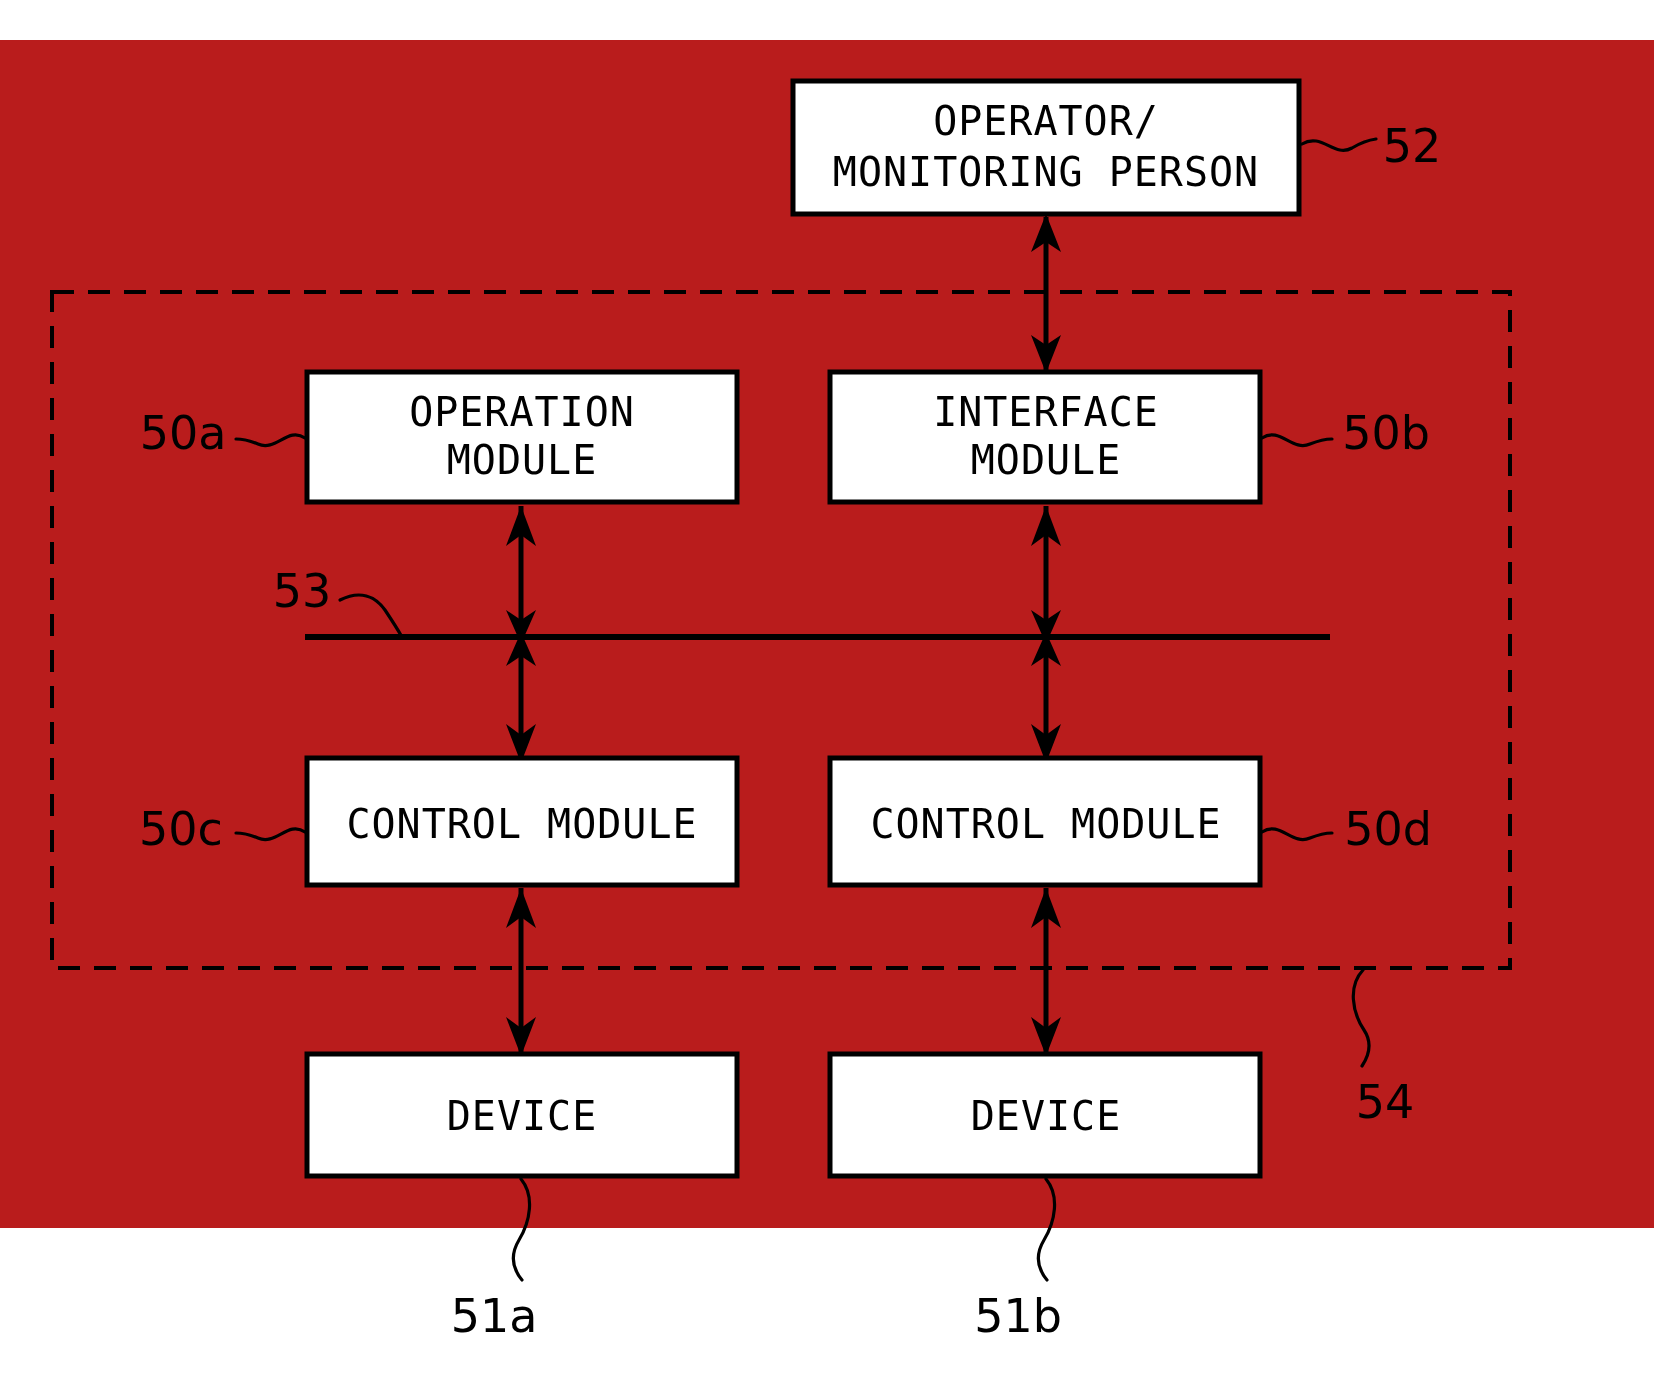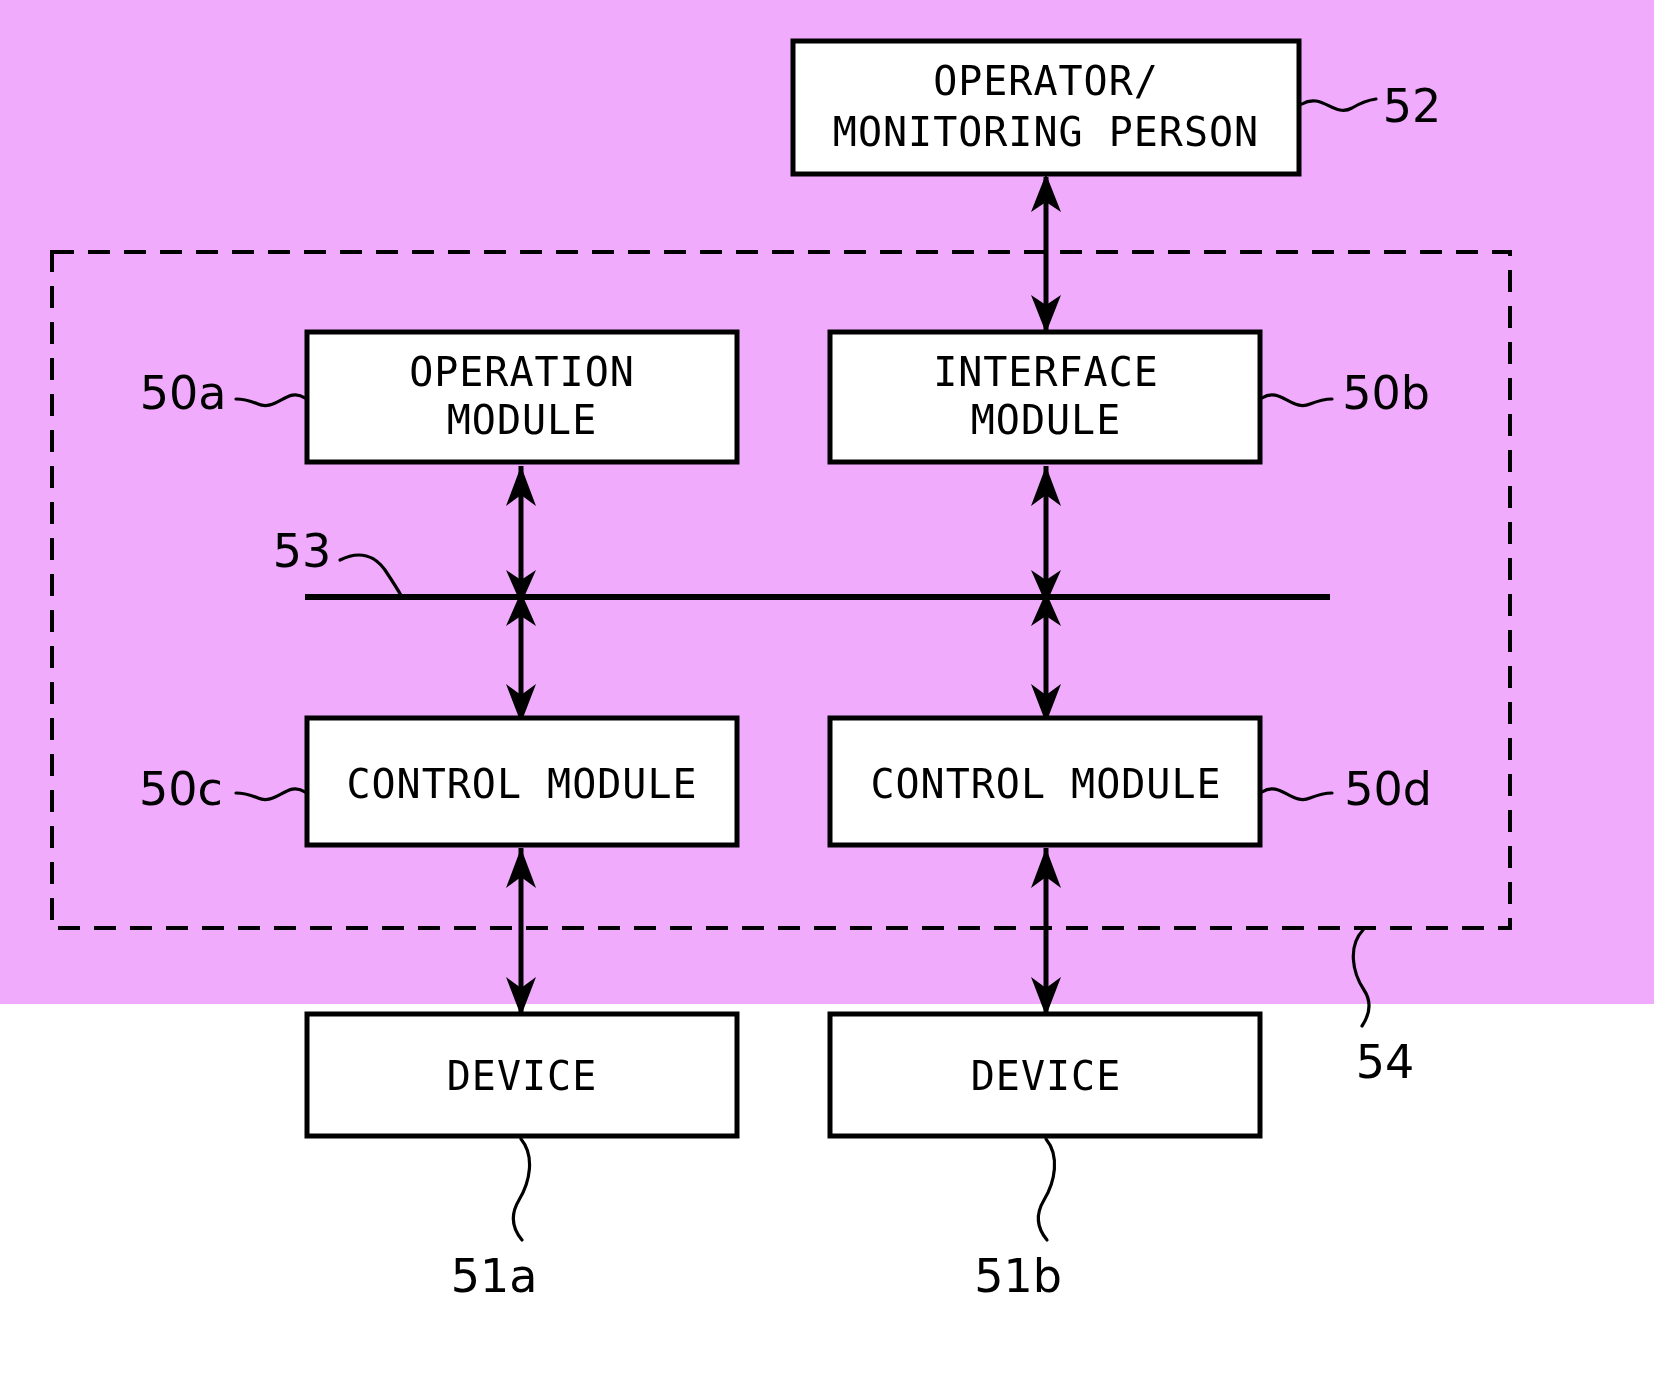--- a/index.html
+++ b/index.html
@@ -10,22 +10,23 @@
   }
   body {
     width: 1654px;
     height: 1380px;
     overflow: hidden;
     font-family: "DejaVu Sans Mono", monospace;
   }
   #diagram-root {
     position: relative;
     width: 1654px;
-    height: 1004px;
-    background: #f0abfc;
+    height: 1188px;
+    background: #b91c1c;
+    margin-top: 40px;
   }
   svg#patent-svg {
     display: block;
     width: 1654px;
     height: 1380px;
   }
   .box-rect {
     fill: #ffffff;
     stroke: #000000;
     stroke-width: 5;

